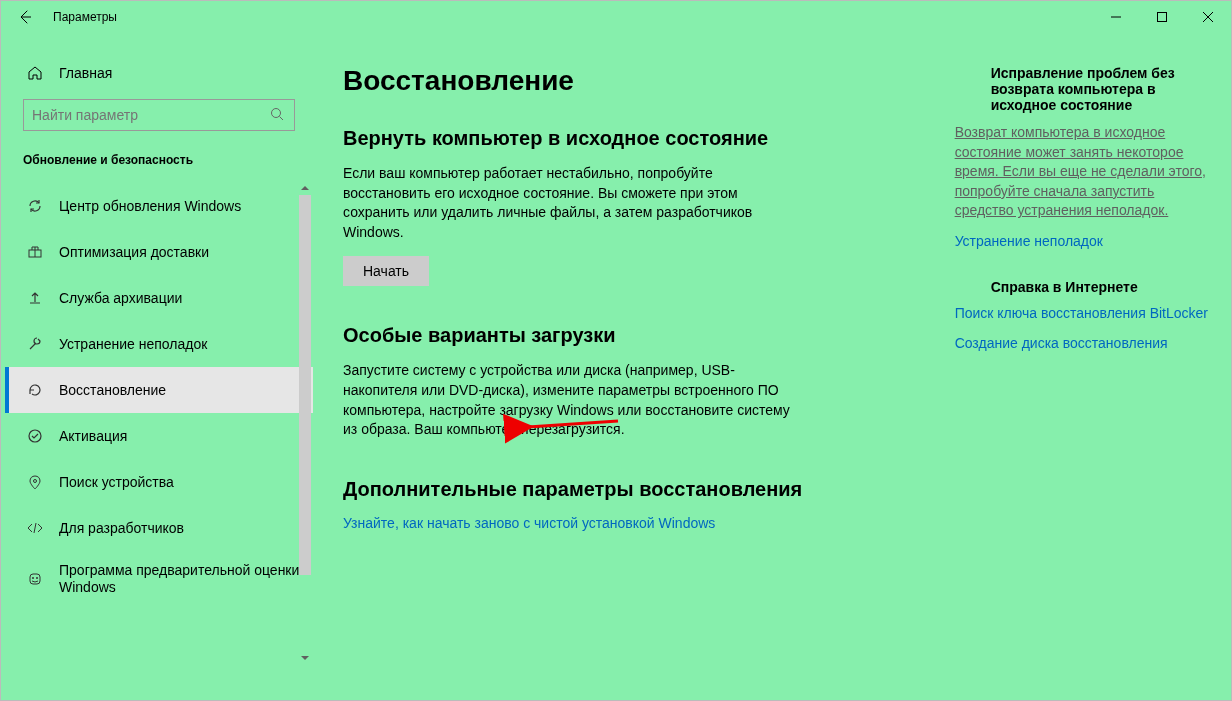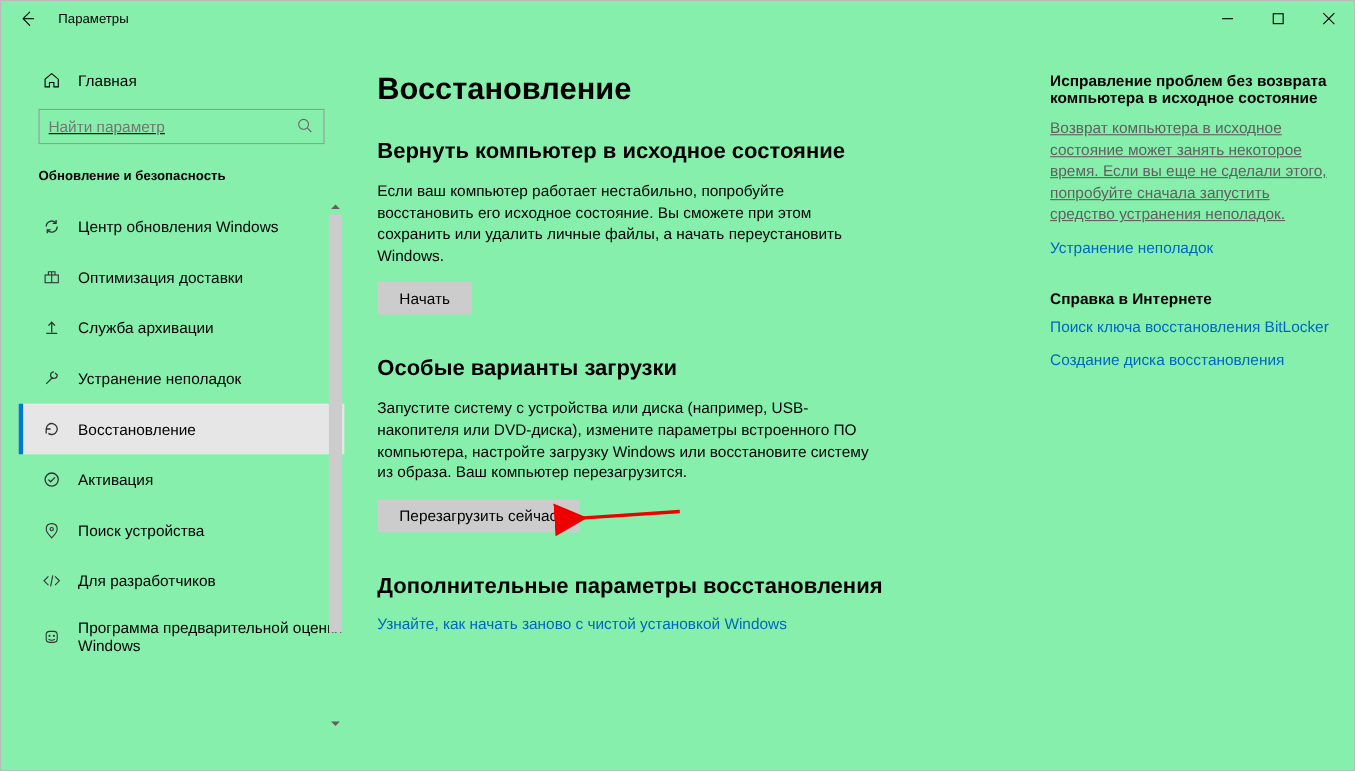--- a/index.html
+++ b/index.html
@@ -5,46 +5,46 @@
   * { margin: 0; padding: 0; box-sizing: border-box; }
   body { font-family: "Segoe UI", Arial, sans-serif; font-size: 14px; color: #000; background: #fff; overflow: hidden; }
   .window { width: 1232px; height: 701px; border: 1px solid #bbb; position: relative; display: flex; flex-direction: column; background:#86efac; }
   .titlebar { height: 32px; display: flex; align-items: center; }
   .titlebar .back { width: 48px; display:flex; align-items:center; justify-content:center; height:32px; }
   .titlebar .title { flex: 0 0 auto; font-size: 12px; padding-left: 4px; }
   .titlebar .spacer { flex: 1; }
   .winbtn { width: 46px; height: 32px; display:flex; align-items:center; justify-content:center; }
   .winbtn svg { display:block; }
   .body { flex:1; display:flex; min-height:0; }
-  .sidebar { width: 312px; padding: 20px 0 0 16px; position: relative; }
+  .sidebar { width: 312px; padding: 20px 0 0 4px; position: relative; }
   .home { display:flex; align-items:center; height: 40px; padding-left: 22px; gap: 16px; }
   .home .icon { width: 16px; display:flex; align-items:center; justify-content:center; }
   .search-wrap { padding: 6px 18px 0 18px; }
   .search { height: 32px; border: 1px solid #999; display:flex; align-items:center; padding: 0 8px; }
-  .search input { flex:1; border:none; outline:none; font-size: 14px; background:transparent;text-decoration:underline; }
+  .search input { flex:1; border:none; outline:none; font-size: 14px; background:transparent; }
   .search .sicon { width:16px; color:#555; }
   .section-title { padding: 22px 0 6px 18px; font-weight: 600; font-size: 12px; }
   .nav { margin-top: 10px; position: relative; }
   .nav-scroll { position:absolute; right:0; top:0; bottom:0; width:16px; }
   .nav-scroll .thumb { position:absolute; left:2px; right:2px; background:#ccc; }
   .nav-item { display:flex; align-items:center; gap: 16px; height: 46px; padding-left: 22px; position:relative; }
   .nav-item.selected::before { content:""; position:absolute; left:0; top:0; bottom:0; width:4px; background:#0078d4; }
   .nav-item.selected { background:#e6e6e6; }
   .nav-item .icon { width:16px; display:flex; align-items:center; justify-content:center; color:#333; }
   .nav-item .lbl { font-size: 14px; }
   .content { flex:1; display:flex; padding: 32px 20px 0 30px; overflow:hidden; }
   .main { width: 600px; }
   .aside { width: 260px; margin-left: 20px; }
   h1.page-title { font-size: 28px; font-weight: 600; margin-bottom: 30px; }
   h2.section { font-size: 20px; font-weight: 700; margin-bottom: 14px; margin-top: 4px; }
   .group { margin-bottom: 38px; max-width: 460px; }
   .desc { font-size: 14px; line-height: 1.4; color:#000; }
   .btn { display:inline-block; background:#ccc; border:none; padding: 7px 20px; font-size: 14px; margin-top: 14px; cursor:pointer; font-family:inherit; }
   .link { color:#0067c0; font-size:14px; cursor:pointer; display:inline-block; }
-  .aside-title { font-size: 14px; font-weight: 600; margin-bottom: 10px; }
+  .aside-title { font-size: 14px; font-weight: 600; margin-bottom: 10px; margin-left: 36px; }
   .aside-text { color:#606060; font-size:14px; line-height:1.4; margin-bottom:12px;text-decoration:underline; }
   .aside-block { margin-bottom: 30px; }
   .aside-link { color:#0067c0; font-size:14px; display:block; margin-bottom: 14px; cursor:pointer; }
   .arrow-annot { position:absolute; }
   svg { overflow: visible; }
 </style>
 </head>
 <body>
 
 <div class="window">
@@ -190,28 +190,27 @@
         </div>
       </div>
     </div>
 
     <div class="content">
       <div class="main">
         <h1 class="page-title">Восстановление</h1>
 
         <div class="group">
           <h2 class="section">Вернуть компьютер в исходное состояние</h2>
-          <div class="desc">Если ваш компьютер работает нестабильно, попробуйте восстановить его исходное состояние. Вы сможете при этом сохранить или удалить личные файлы, а начать переустановить Windows.</div>
+          <div class="desc">Если ваш компьютер работает нестабильно, попробуйте восстановить его исходное состояние. Вы сможете при этом сохранить или удалить личные файлы, а затем разработчиков Windows.</div>
           <button class="btn">Начать</button>
         </div>
 
         <div class="group" style="position:relative;">
           <h2 class="section">Особые варианты загрузки</h2>
           <div class="desc">Запустите систему с устройства или диска (например, USB-накопителя или DVD-диска), измените параметры встроенного ПО компьютера, настройте загрузку Windows или восстановите систему из образа. Ваш компьютер перезагрузится.</div>
-          <button class="btn">Перезагрузить сейчас</button>
           <svg class="arrow-annot" width="110" height="24" style="left:170px; bottom:3px;">
             <defs>
                 <marker id="ah" markerWidth="10" markerHeight="10" refX="2" refY="5" orient="auto">
                   <path d="M10 0 L0 5 L10 10 Z" fill="#e00"></path>
                 </marker>
               </defs>
             <line x1="105" y1="8" x2="15" y2="14" stroke="#e00" stroke-width="3" marker-end="url(#ah)"></line>
           </svg>
         </div>
 

